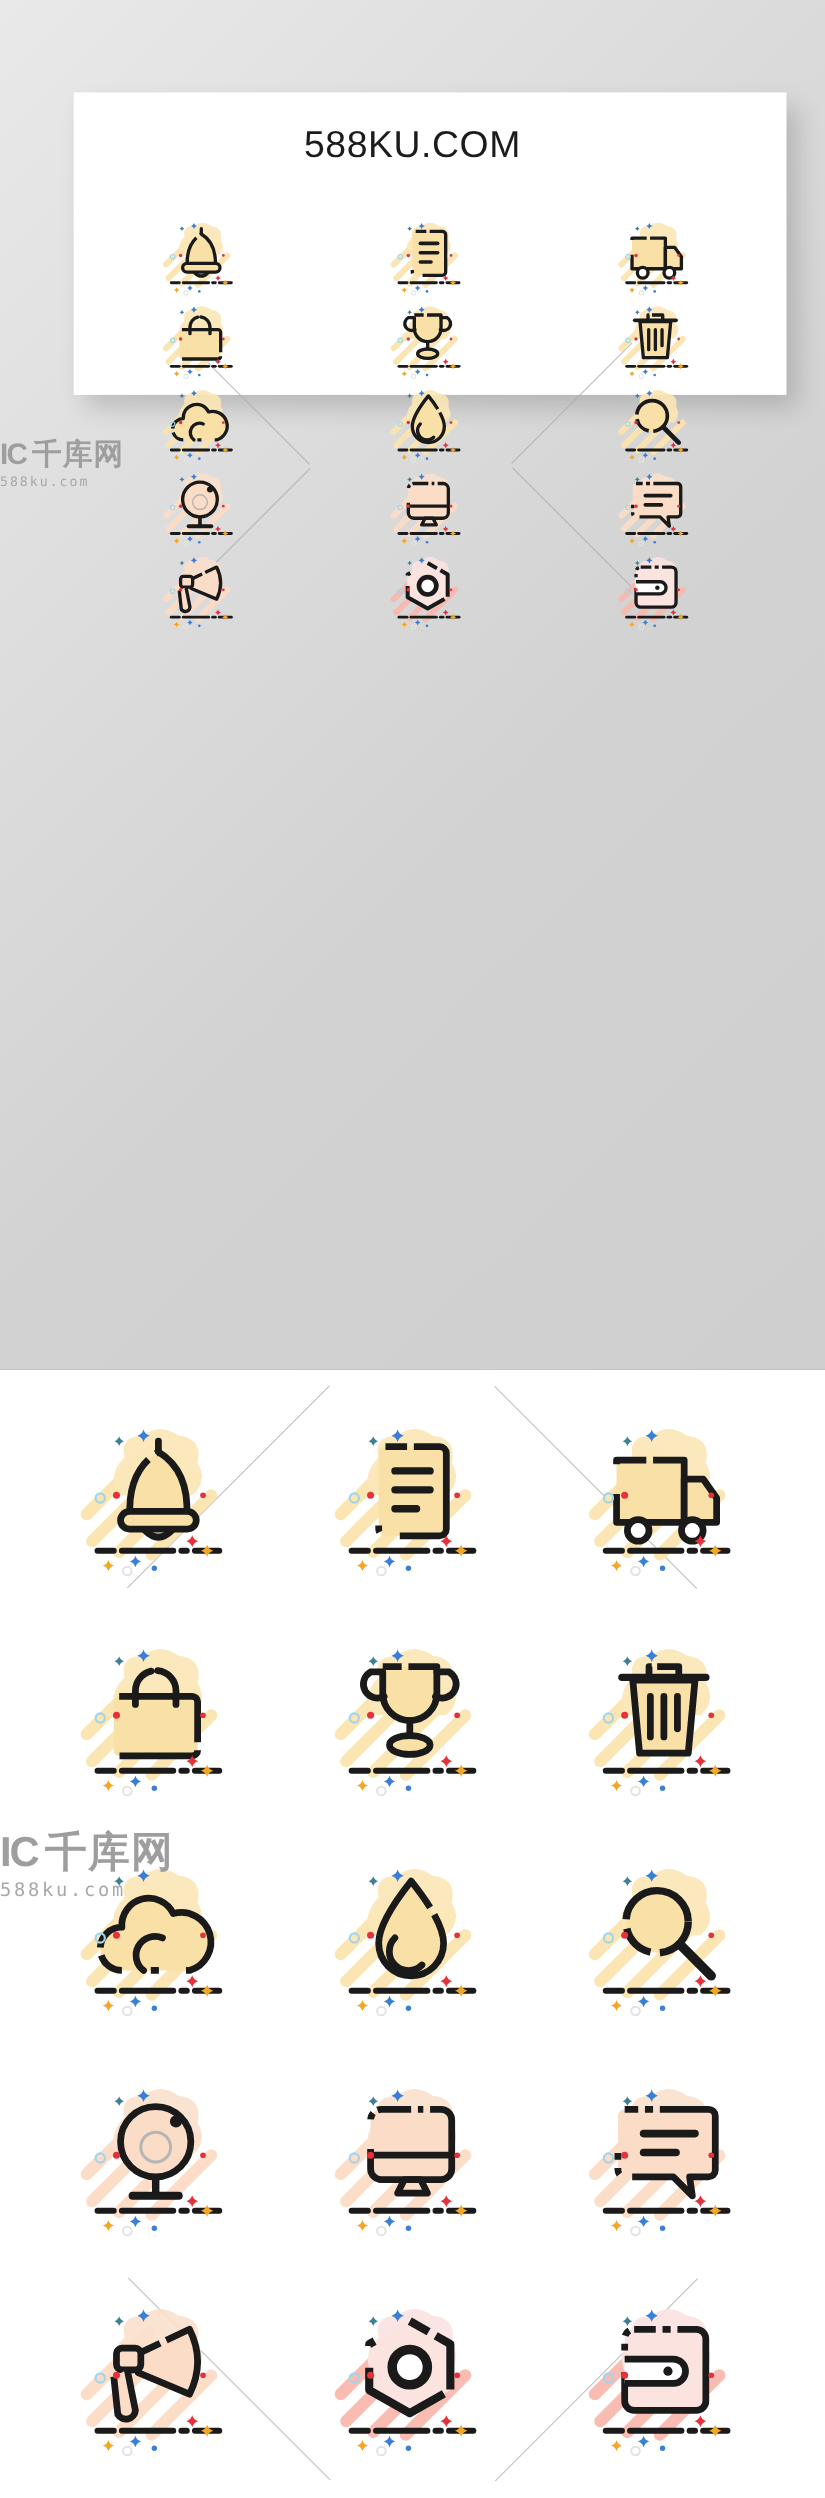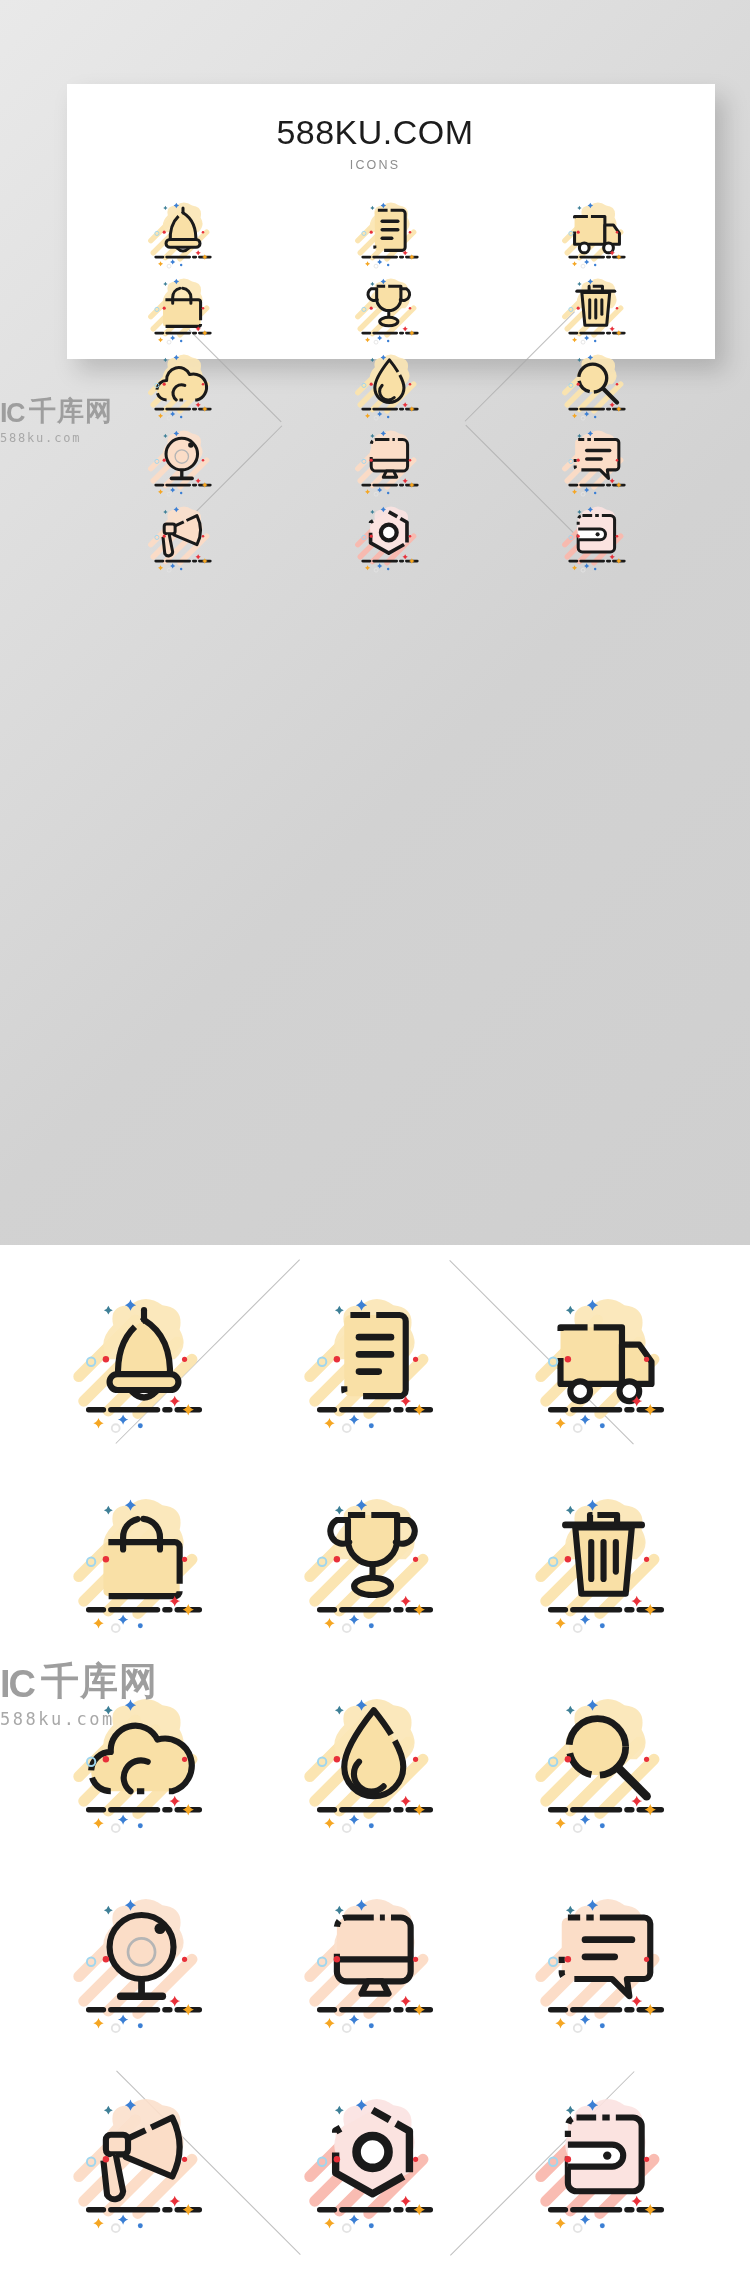--- a/index.html
+++ b/index.html
@@ -104,21 +104,21 @@
     line-height: 1;
     font-family: "Liberation Sans", sans-serif;
   }
   .wm-cn {
     font-size: 38px;
     color: #9e9e9e;
     font-weight: 700;
     line-height: 1;
     margin-left: 7px;
     letter-spacing: 1px;
-    font-family: Liberation Mono, monospace;
+    font-family: Liberation Serif, serif;
   }
   .wm-url {
     margin-top: 6px;
     font-size: 17px;
     color: #a8a8a8;
     letter-spacing: 2.5px;
     font-family: "DejaVu Sans Mono", monospace;
   }
   .watermark.small .wm-ic { font-size: 27px; letter-spacing: -1.5px; }
   .watermark.small .wm-cn { font-size: 27px; margin-left: 5px; }
@@ -128,21 +128,20 @@
 <body>
 
 <div id="page">
 
   <div id="top-section">
 
     <div id="card" class="card-main"></div>
 
     <div class="title-wrap" style="top:115px;">
       <div class="brand-title">588KU.COM</div>
-      <div class="brand-sub">ICONS</div>
     </div>
 
     <div class="guide" style="left:172px; top:312px; width:155px; transform:rotate(45deg);"></div>
     <div class="guide" style="left:575px; top:312px; width:155px; transform:rotate(135deg);"></div>
     <div class="guide" style="left:172px; top:535px; width:155px; transform:rotate(-45deg);"></div>
     <div class="guide" style="left:575px; top:535px; width:155px; transform:rotate(-135deg);"></div>
 
     <div class="grid" id="grid-top" style="left:80px; top:196px; width:620px; height:380px; grid-template-rows:repeat(5, 1fr);">
         <div class="cell">
           <svg class="icon-svg" width="74" height="74" viewBox="0 0 118 122" role="img" aria-label="Notification Bell">

